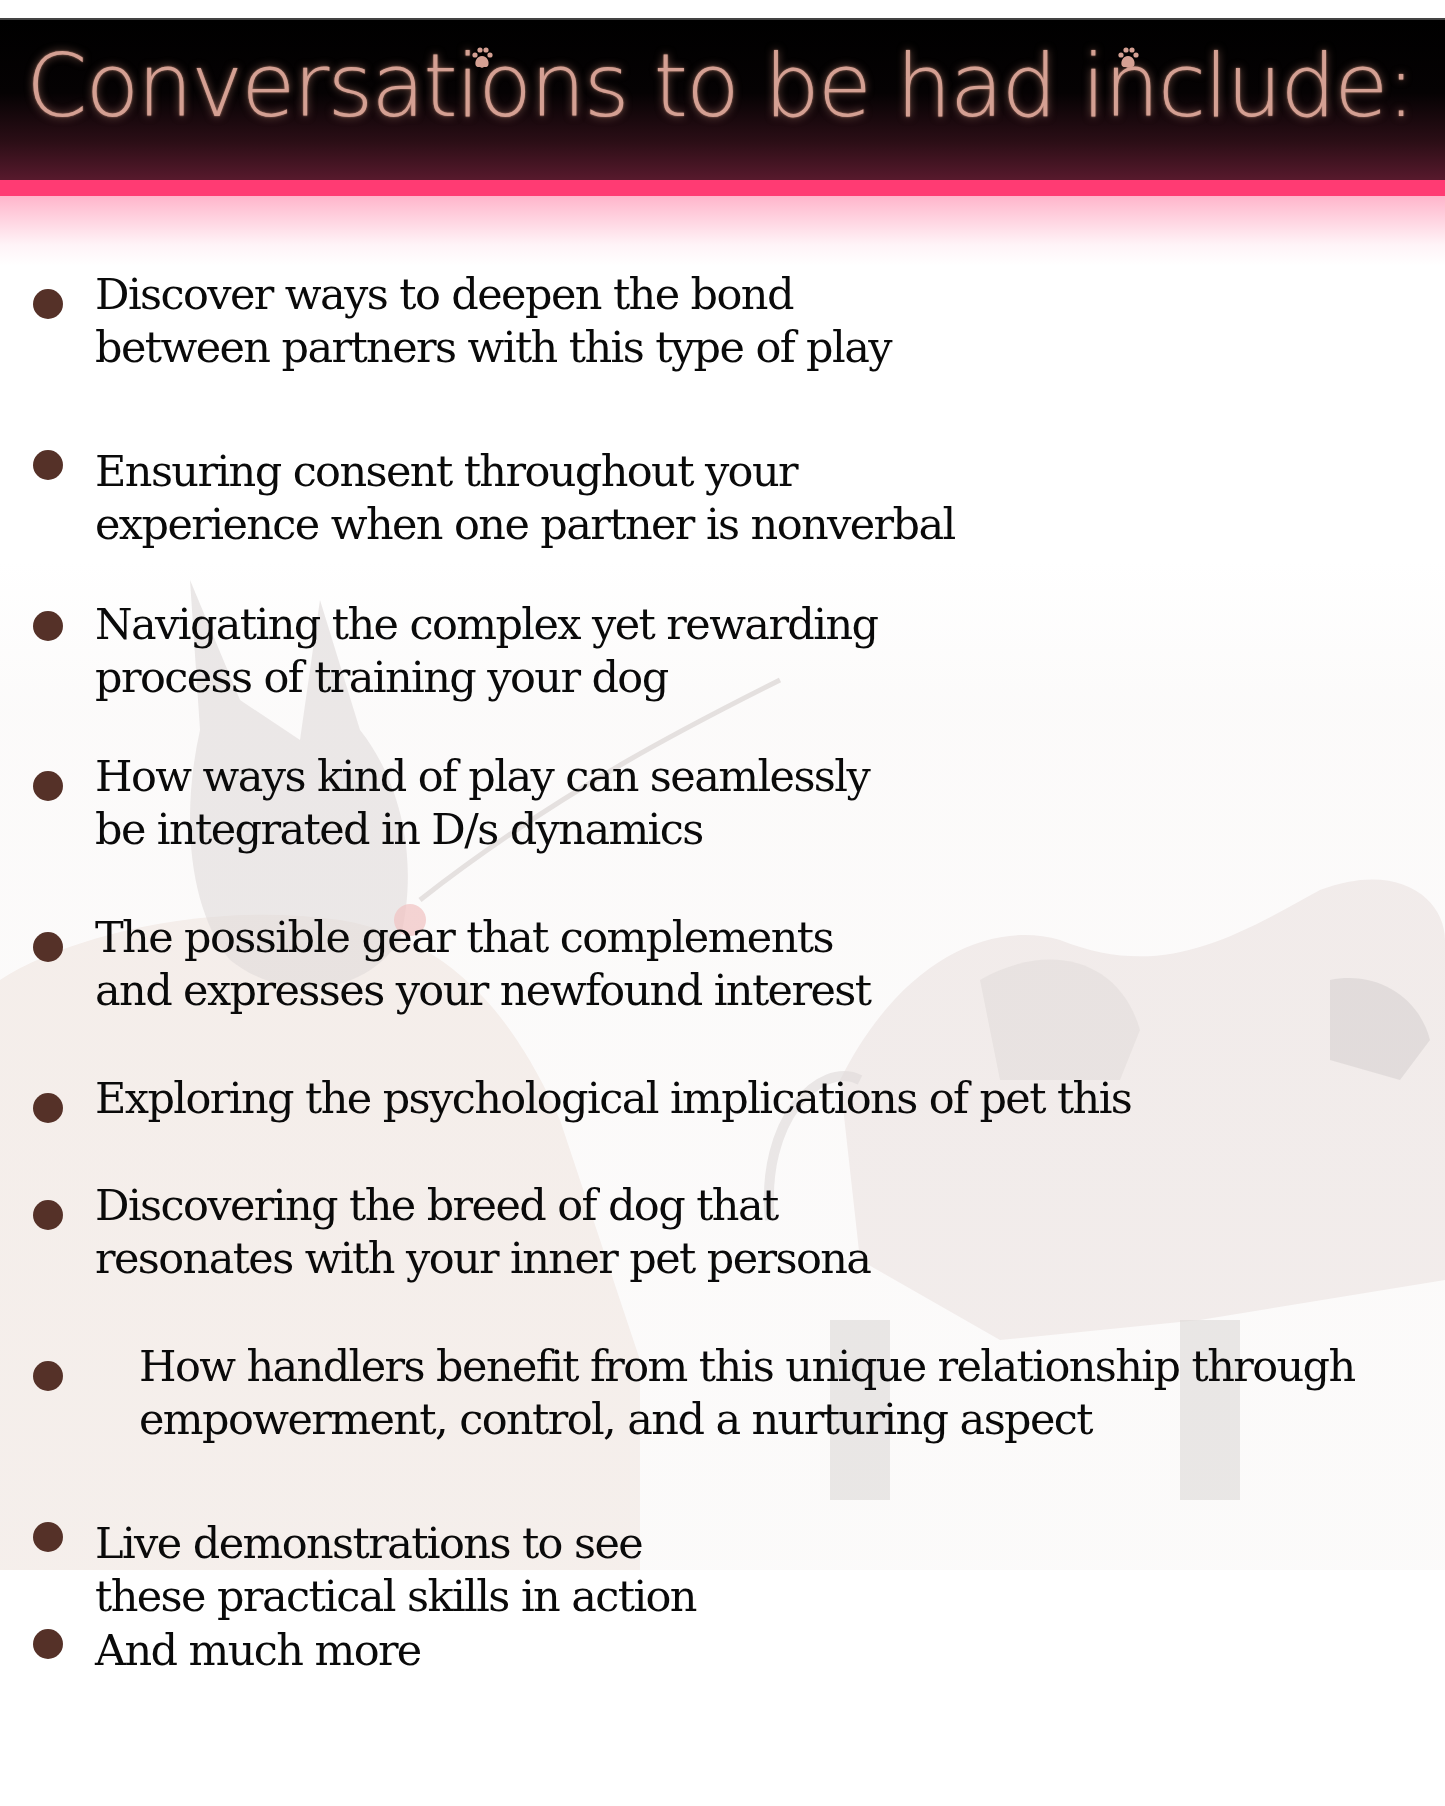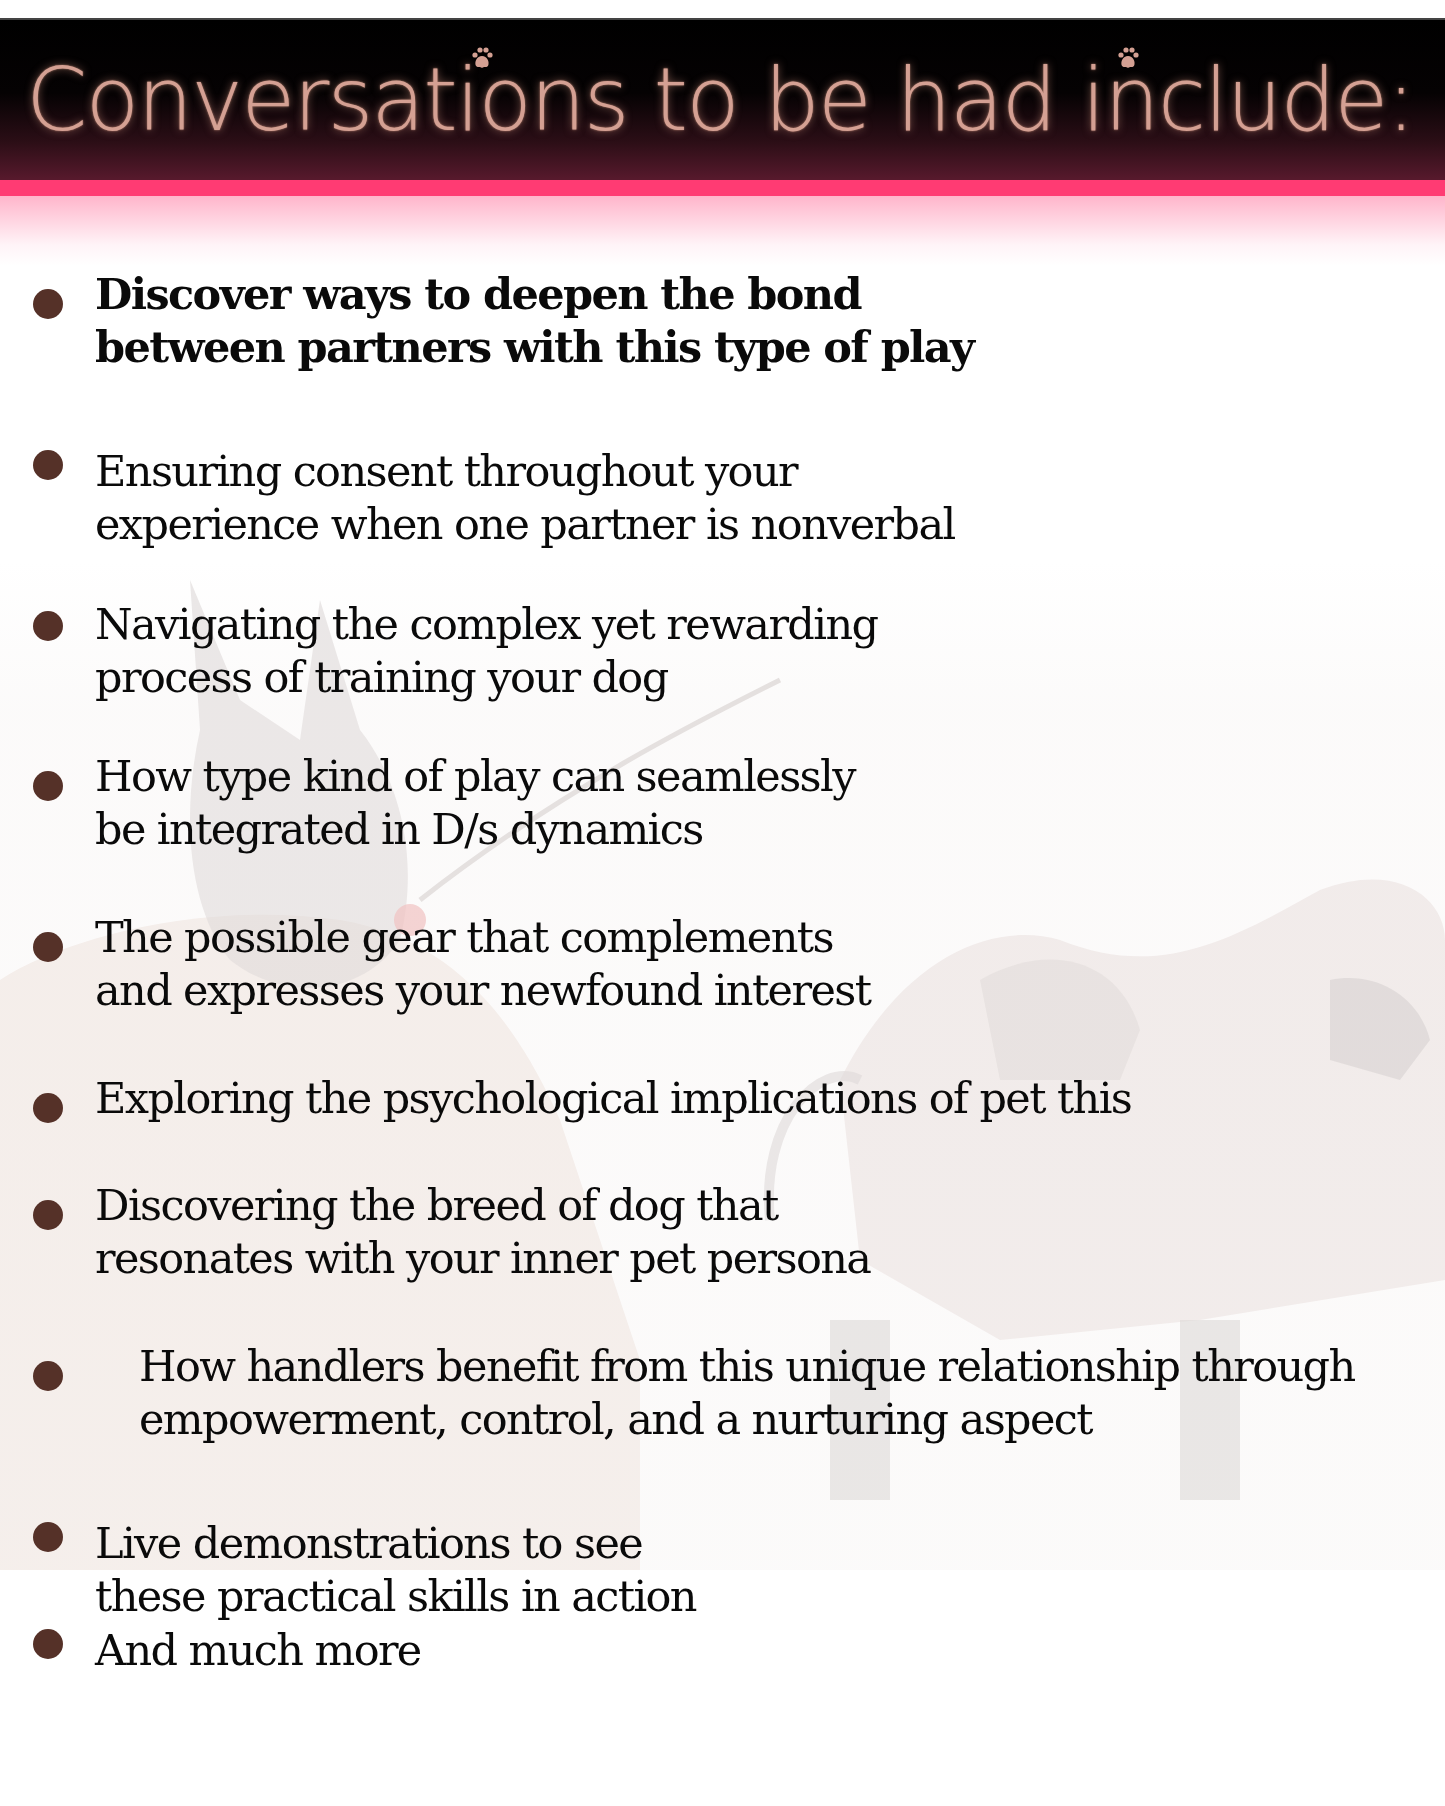--- a/index.html
+++ b/index.html
@@ -11,21 +11,21 @@
     .bg-image {
       position: absolute; left: 0; top: 560px; width: 1445px; height: 1010px;
       pointer-events: none;
     }
     .banner {
       position: absolute; left: 0; top: 18px; width: 1445px; height: 162px;
       background: linear-gradient(to bottom, #000000 0%, #050203 45%, #2b0e16 75%, #5a1a2e 100%);
       border-top: 2px solid #444;
     }
     .banner-title {
-      position: absolute; left: 26px; top: 28px; width: 1400px;
+      position: absolute; left: 26px; top: 14px; width: 1400px;
       font-family: "DejaVu Sans", sans-serif;
       font-weight: 300; font-size: 88px; letter-spacing: -2px;
       color: #d4a093;
       text-shadow: 0 0 8px rgba(212,150,130,0.6), 0 0 2px rgba(212,150,130,0.8);
       white-space: nowrap;
     }
     .paw {
       position: absolute; width: 22px; height: 26px;
     }
     .stripe {
@@ -99,36 +99,36 @@
     <circle cx="19" cy="9" r="2.6" fill="#d4a093"></circle>
     <path d="M11 10 C16 10 19 16 17 20 C15 22 13 20 11 22 C9 20 7 22 5 20 C3 16 6 10 11 10 Z" fill="#d4a093"></path>
   </svg>
 </div>
 <div class="stripe"></div>
 <div class="glow"></div>
 
 <div class="list">
   <div class="item" style="top:0px;">
     <span class="bullet" style="top:21px;"></span>
-    <div class="item-text" style="top:0px;font-weight:bold;">Discover ways to deepen the bond
+    <div class="item-text" style="top:0px;">Discover ways to deepen the bond
 between partners with this type of play</div>
   </div>
   <div class="item" style="top:161px;">
     <span class="bullet" style="top:21px;"></span>
     <div class="item-text" style="top:16px;">Ensuring consent throughout your
 experience when one partner is nonverbal</div>
   </div>
   <div class="item" style="top:322px;">
     <span class="bullet" style="top:21px;"></span>
     <div class="item-text" style="top:8px;">Navigating the complex yet rewarding
 process of training your dog</div>
   </div>
   <div class="item" style="top:482px;">
     <span class="bullet" style="top:21px;"></span>
-    <div class="item-text" style="top:0px;">How type kind of play can seamlessly
+    <div class="item-text" style="top:0px;">How ways kind of play can seamlessly
 be integrated in D/s dynamics</div>
   </div>
   <div class="item" style="top:643px;">
     <span class="bullet" style="top:21px;"></span>
     <div class="item-text" style="top:0px;">The possible gear that complements
 and expresses your newfound interest</div>
   </div>
   <div class="item" style="top:804px;">
     <span class="bullet" style="top:21px;"></span>
     <div class="item-text" style="top:0px;">Exploring the psychological implications of pet this</div>

